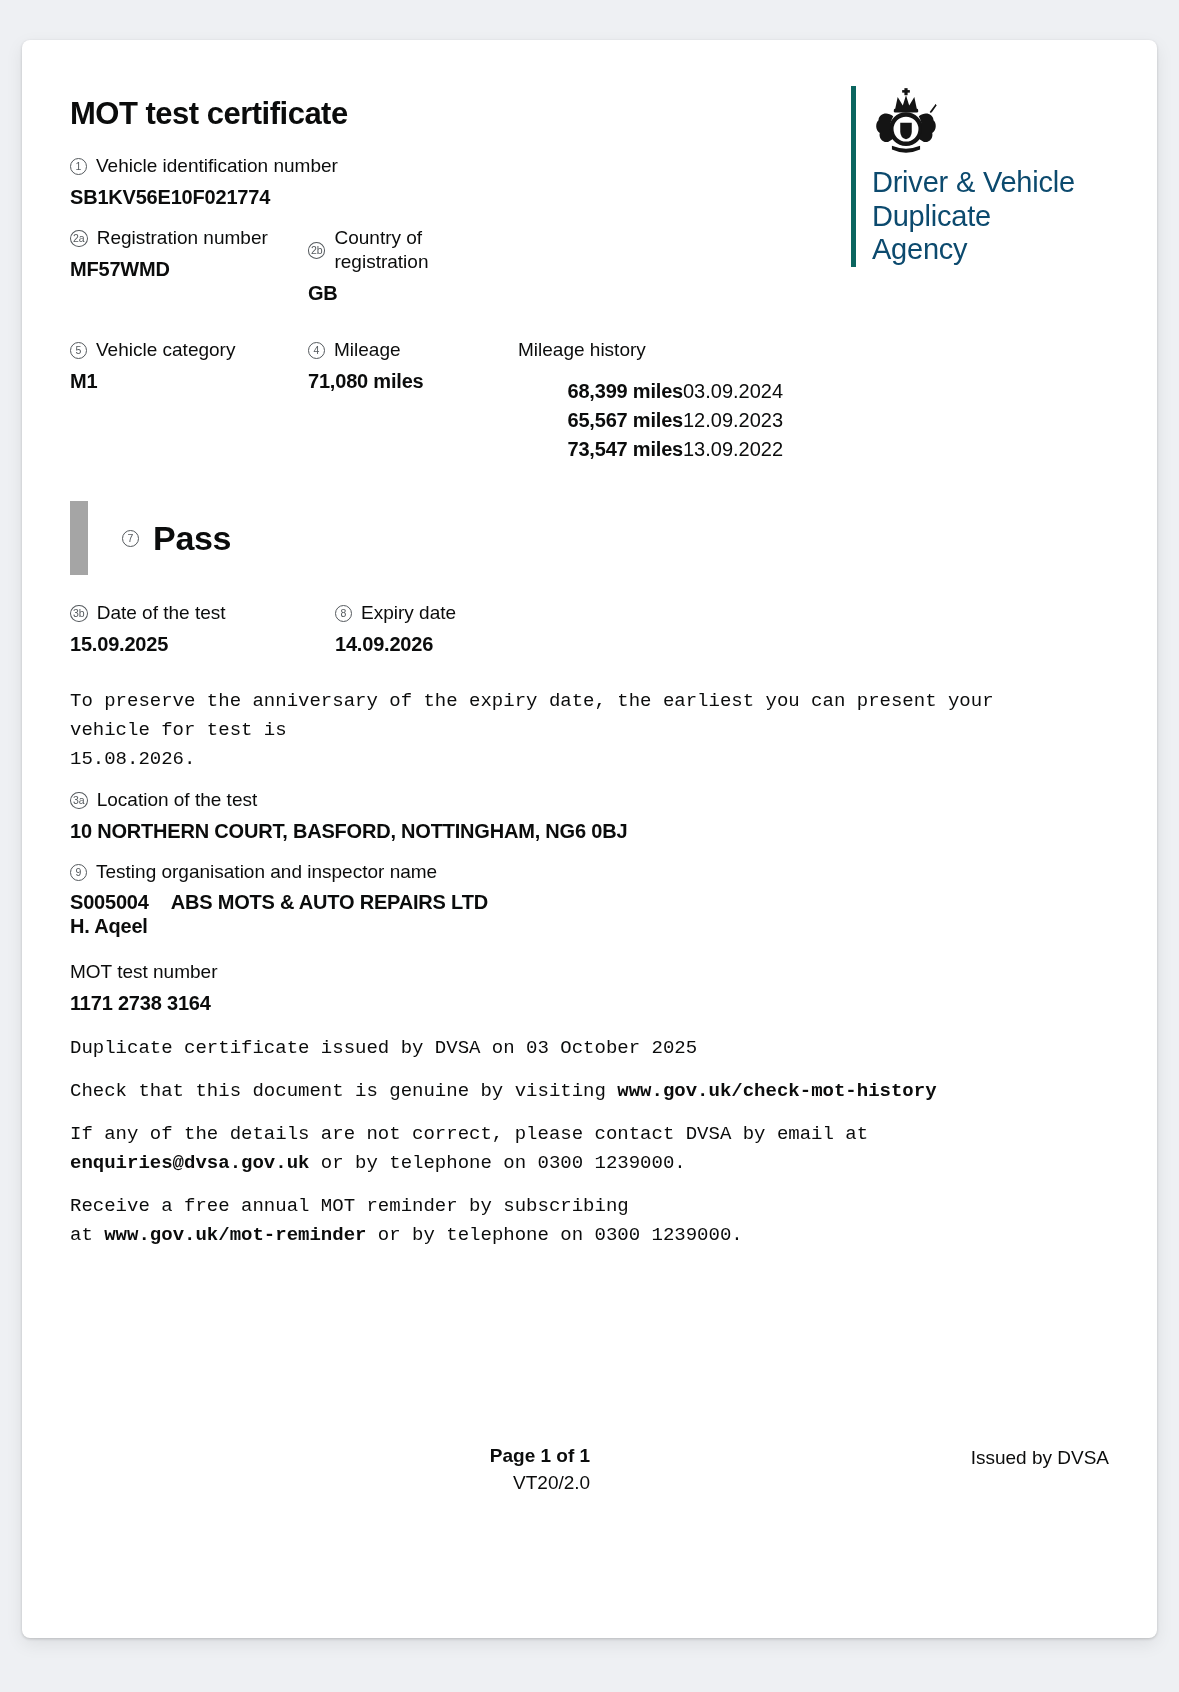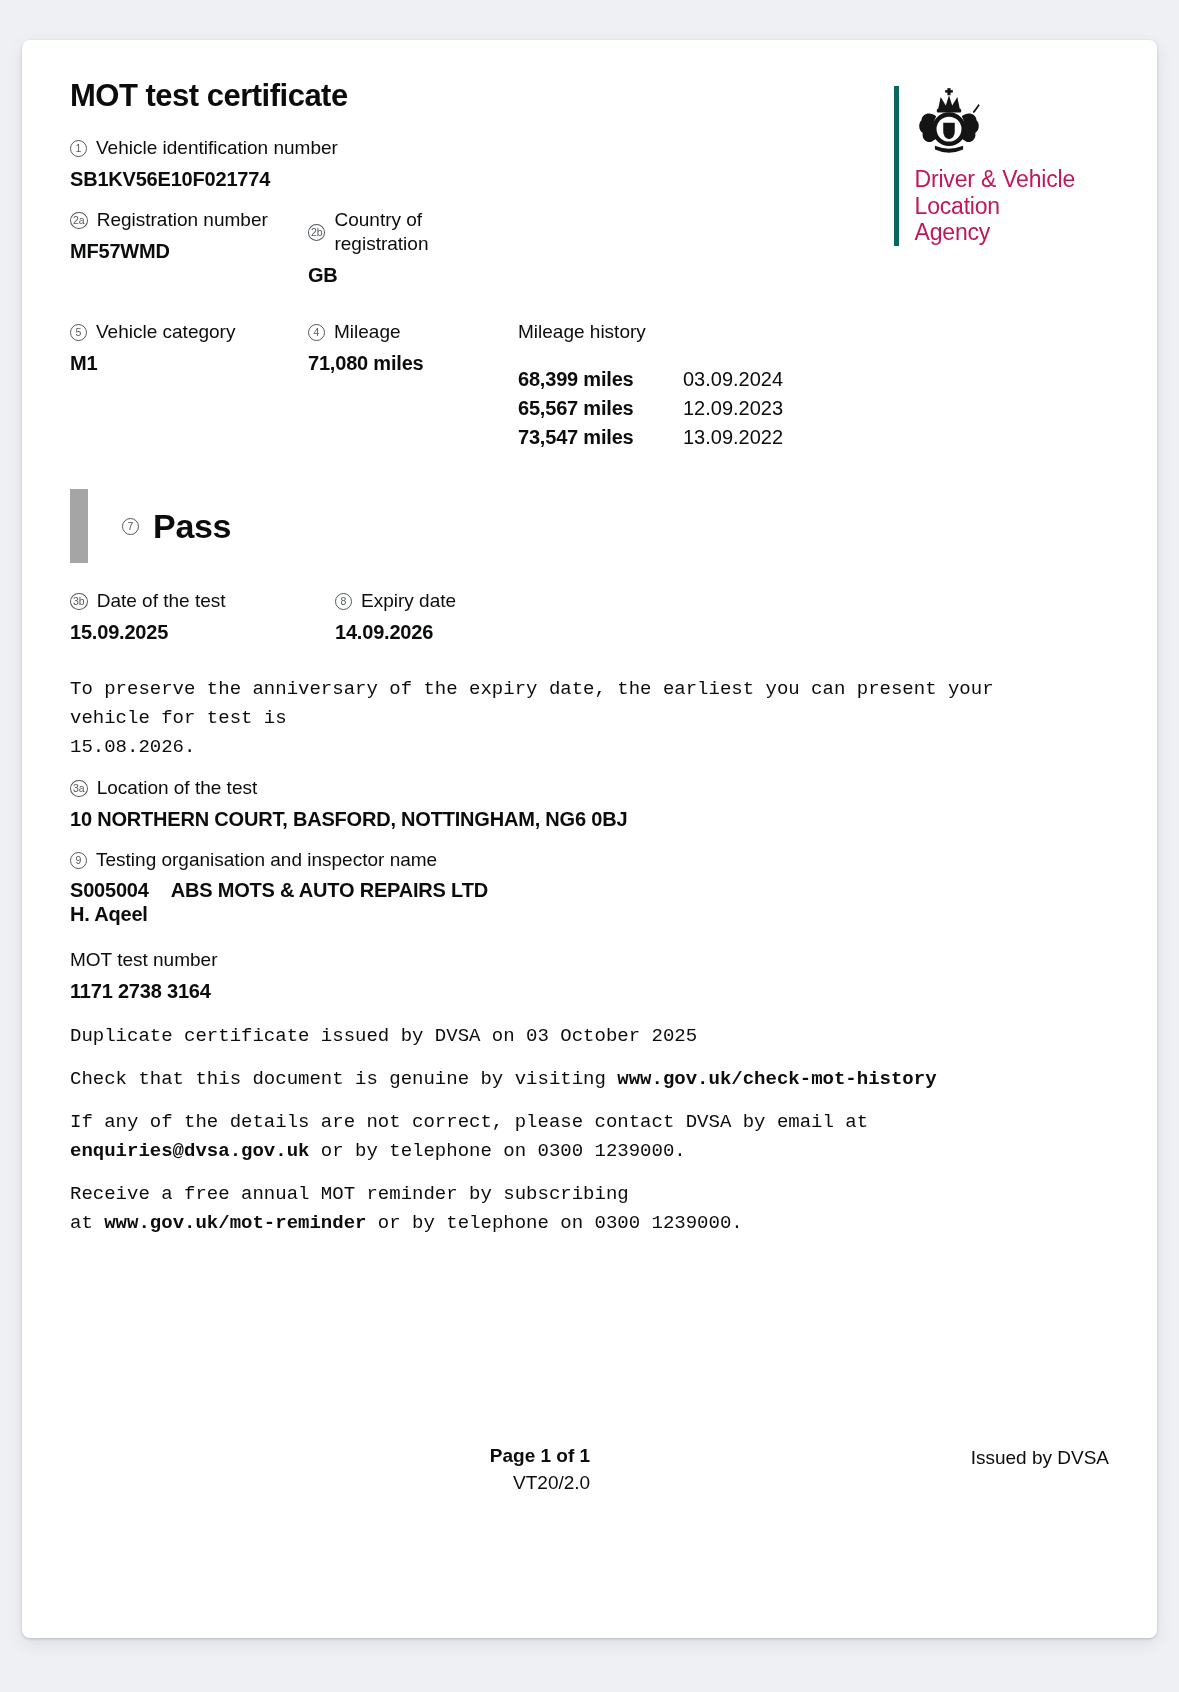--- a/index.html
+++ b/index.html
@@ -7,32 +7,32 @@
     width:1179px;height:1692px;position:relative;
     background:#eef0f3;
     font-family:"Liberation Sans","DejaVu Sans",sans-serif;
     color:#0b0c0c;
     -webkit-font-smoothing:antialiased;
   }
   .card{
     position:absolute;left:22px;top:40px;width:1135px;height:1598px;
     background:#ffffff;border-radius:8px;
     box-shadow:0 1px 3px rgba(0,0,0,.18),0 6px 18px rgba(0,0,0,.08);
-    padding:38px 48px 0 48px;box-sizing:border-box;
+    padding:56px 48px 0 48px;box-sizing:border-box;
   }
   .doc-title{
     font-size:31px;font-weight:700;letter-spacing:-.5px;
     margin:0 0 22px 0;
   }
   
   .logo{position:absolute;top:46px;right:82px;display:flex;}
   .logo-bar{width:5px;background:#0b655f;margin-right:16px;}
   .logo-body{padding-top:2px;}
   .logo-crest{display:block;margin:0 0 6px 2px;}
-  .logo-text{font-size:23px;line-height:1.16;color:#be185d;letter-spacing:-.2px;}
+  .logo-text{font-size:29px;line-height:1.16;color:#0c4a6e;letter-spacing:-.2px;}
   
   .field{margin-bottom:16px;}
   .field-label{font-size:19px;line-height:24px;display:flex;align-items:center;}
   .field-value{font-size:20px;line-height:26px;font-weight:700;margin-top:6px;letter-spacing:-.2px;}
   .ref{
     display:inline-flex;align-items:center;justify-content:center;
     min-width:17px;height:17px;padding:0 2px;margin-right:9px;
     border:1.2px solid #54595d;border-radius:50%;
     font-size:10.5px;line-height:1;color:#54595d;box-sizing:border-box;
     letter-spacing:0;
@@ -83,21 +83,21 @@
         <path d="M33,33 L37,14 L45,27 L50,11 L55,27 L63,14 L67,33 Z"></path>
         <rect x="31" y="32" width="38" height="6" rx="2"></rect>
         <circle cx="50" cy="64" r="23" fill="none" stroke="#141414" stroke-width="7"></circle>
         <path d="M41,54 h18 v14 q0,9 -9,12 q-9,-3 -9,-12 Z"></path>
         <path d="M30,44 C20,36 8,40 7,50 C2,54 2,66 9,70 C7,78 14,86 22,84 L32,78 C24,72 22,60 30,44 Z"></path>
         <path d="M70,44 C80,36 92,40 93,50 C98,54 98,66 91,70 C93,78 86,86 78,84 L68,78 C76,72 78,60 70,44 Z"></path>
         <path d="M88,38 L97,26 L90,36 Z" stroke="#141414" stroke-width="2.5"></path>
         <path d="M28,90 Q50,99 72,90 L72,96 Q50,106 28,96 Z"></path>
       </svg>
       <div class="logo-text">Driver &amp; Vehicle</div>
-      <div class="logo-text">Location</div>
+      <div class="logo-text">Duplicate</div>
       <div class="logo-text">Agency</div>
     </div>
   </div>
 
   <div class="field">
     <div class="field-label">
       <span class="ref">1</span>
       <span>Vehicle identification number</span>
     </div>
     <div class="field-value">SB1KV56E10F021774</div>
@@ -132,21 +132,21 @@
     </div>
     <div class="field">
       <div class="field-label">
         <span class="ref">4</span>
         <span>Mileage</span>
       </div>
       <div class="field-value">71,080 miles</div>
     </div>
     <div class="field">
       <div class="field-label">Mileage history</div>
-      <table class="history-table" style="margin-top:22px;">
+      <table class="history-table" style="margin-top:16px;text-align:right;">
         <tbody>
           <tr>
             <td class="history-miles">68,399 miles</td>
             <td class="history-date">03.09.2024</td>
           </tr>
           <tr>
             <td class="history-miles">65,567 miles</td>
             <td class="history-date">12.09.2023</td>
           </tr>
           <tr>

